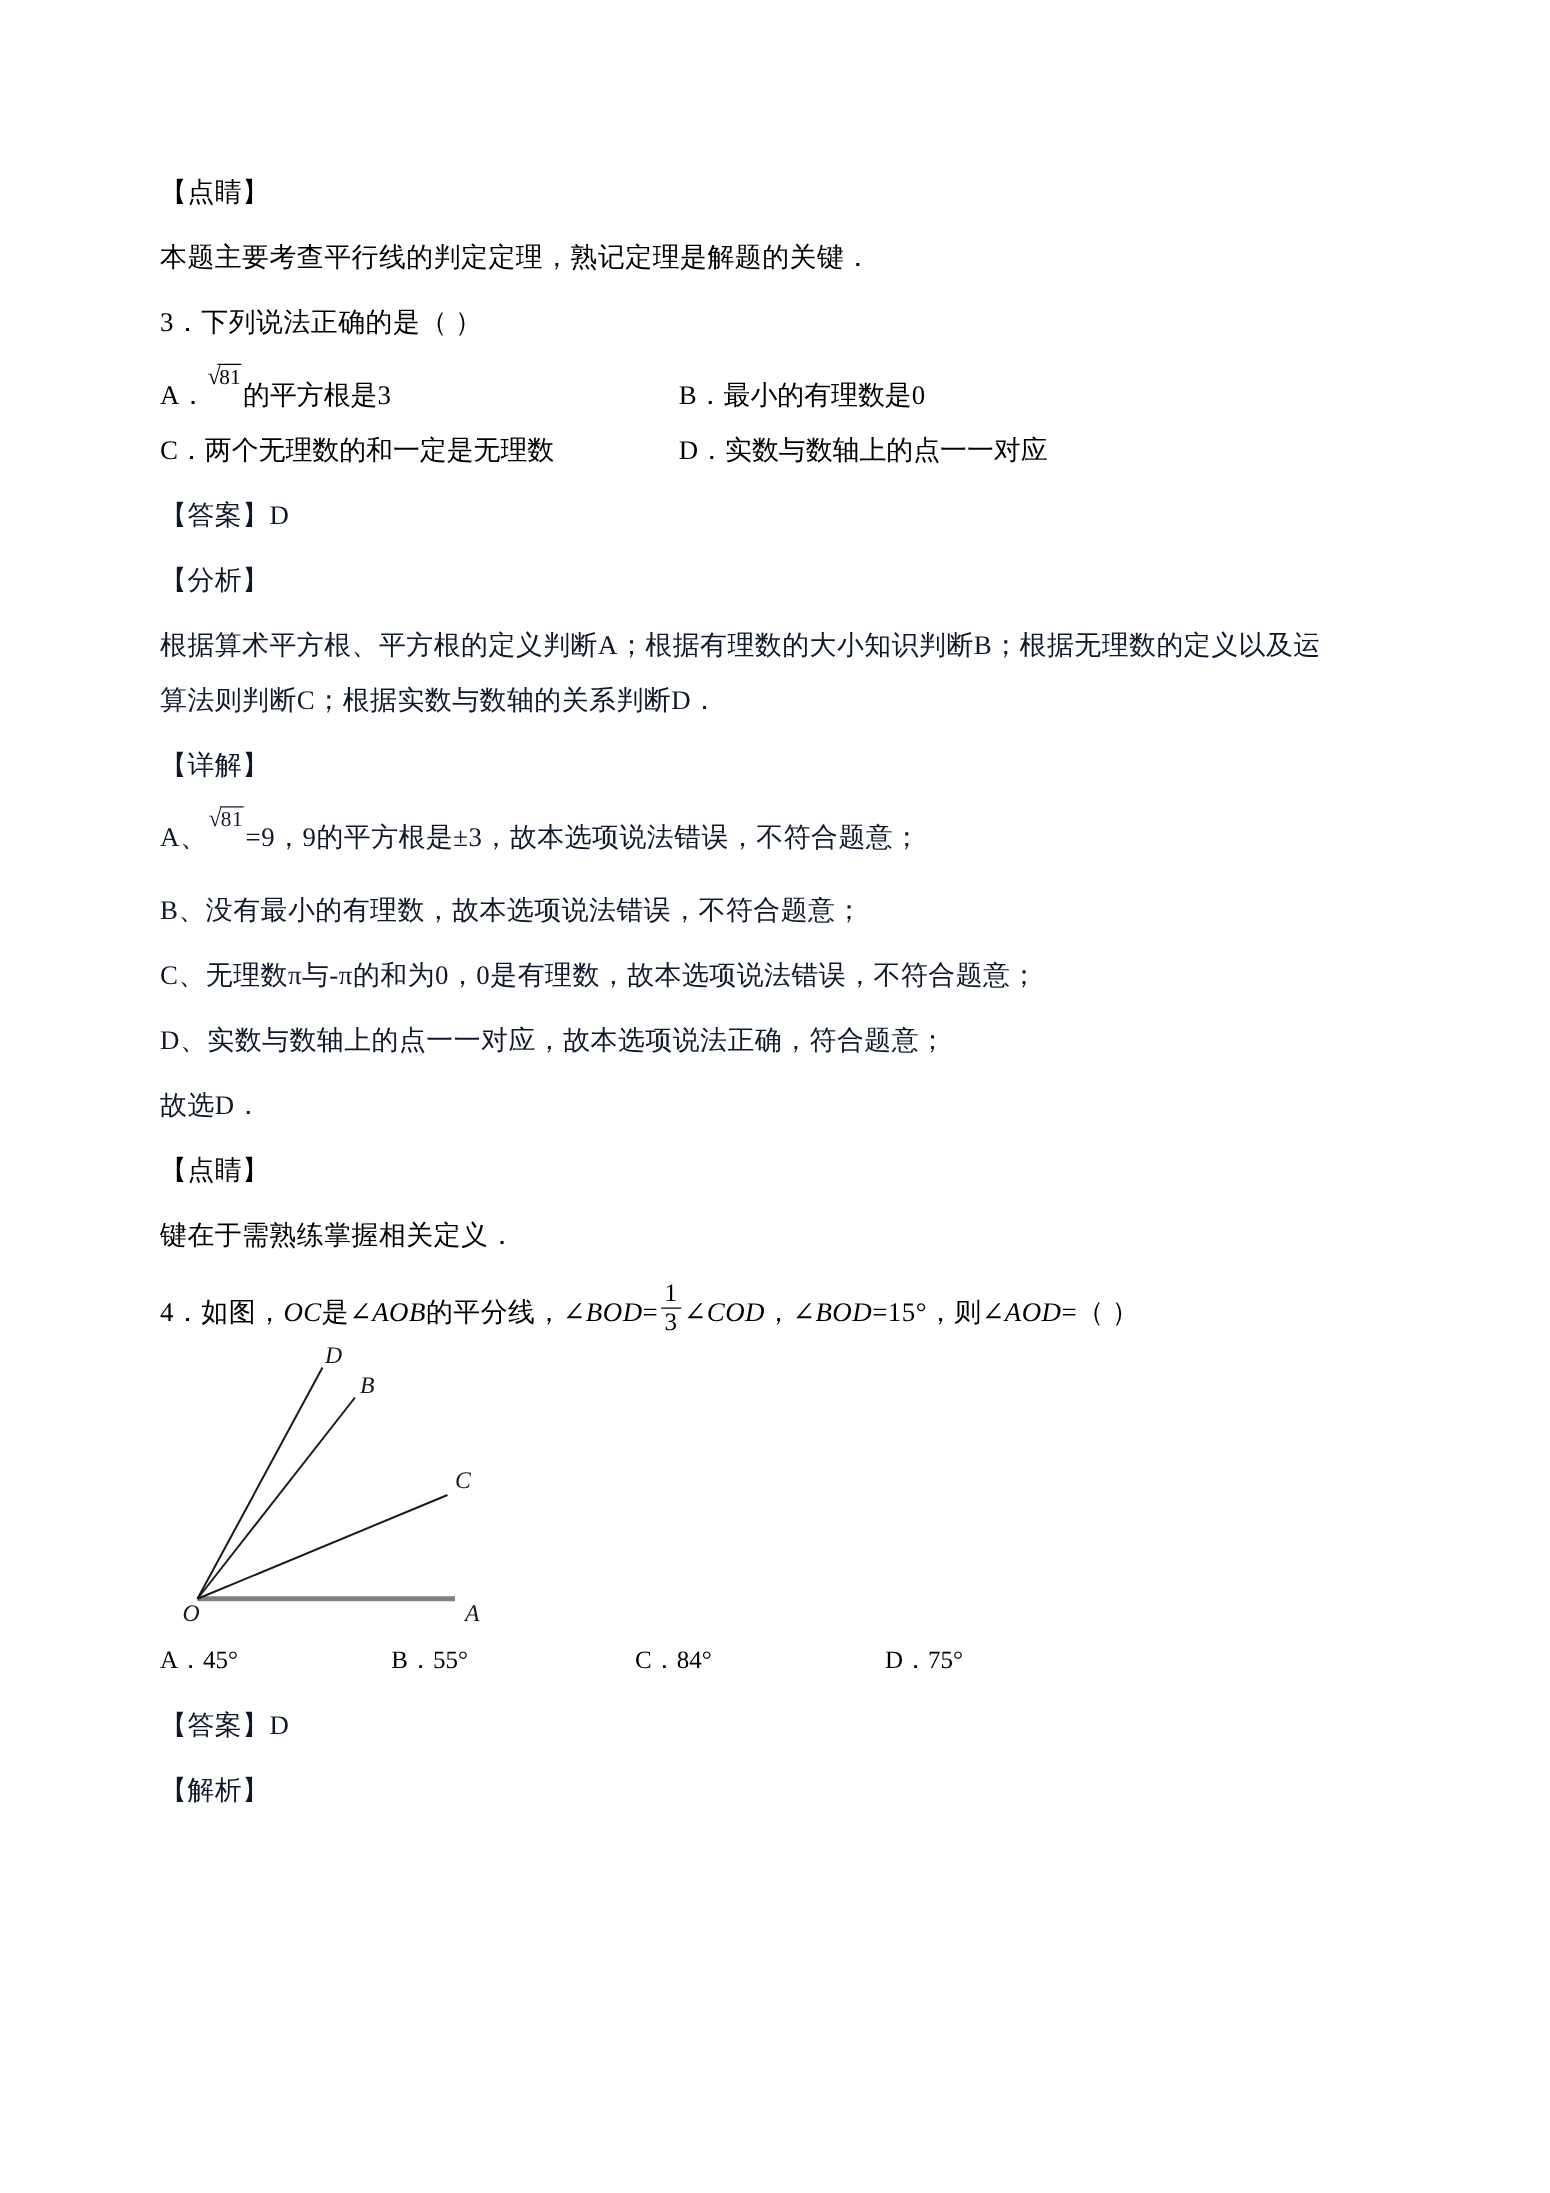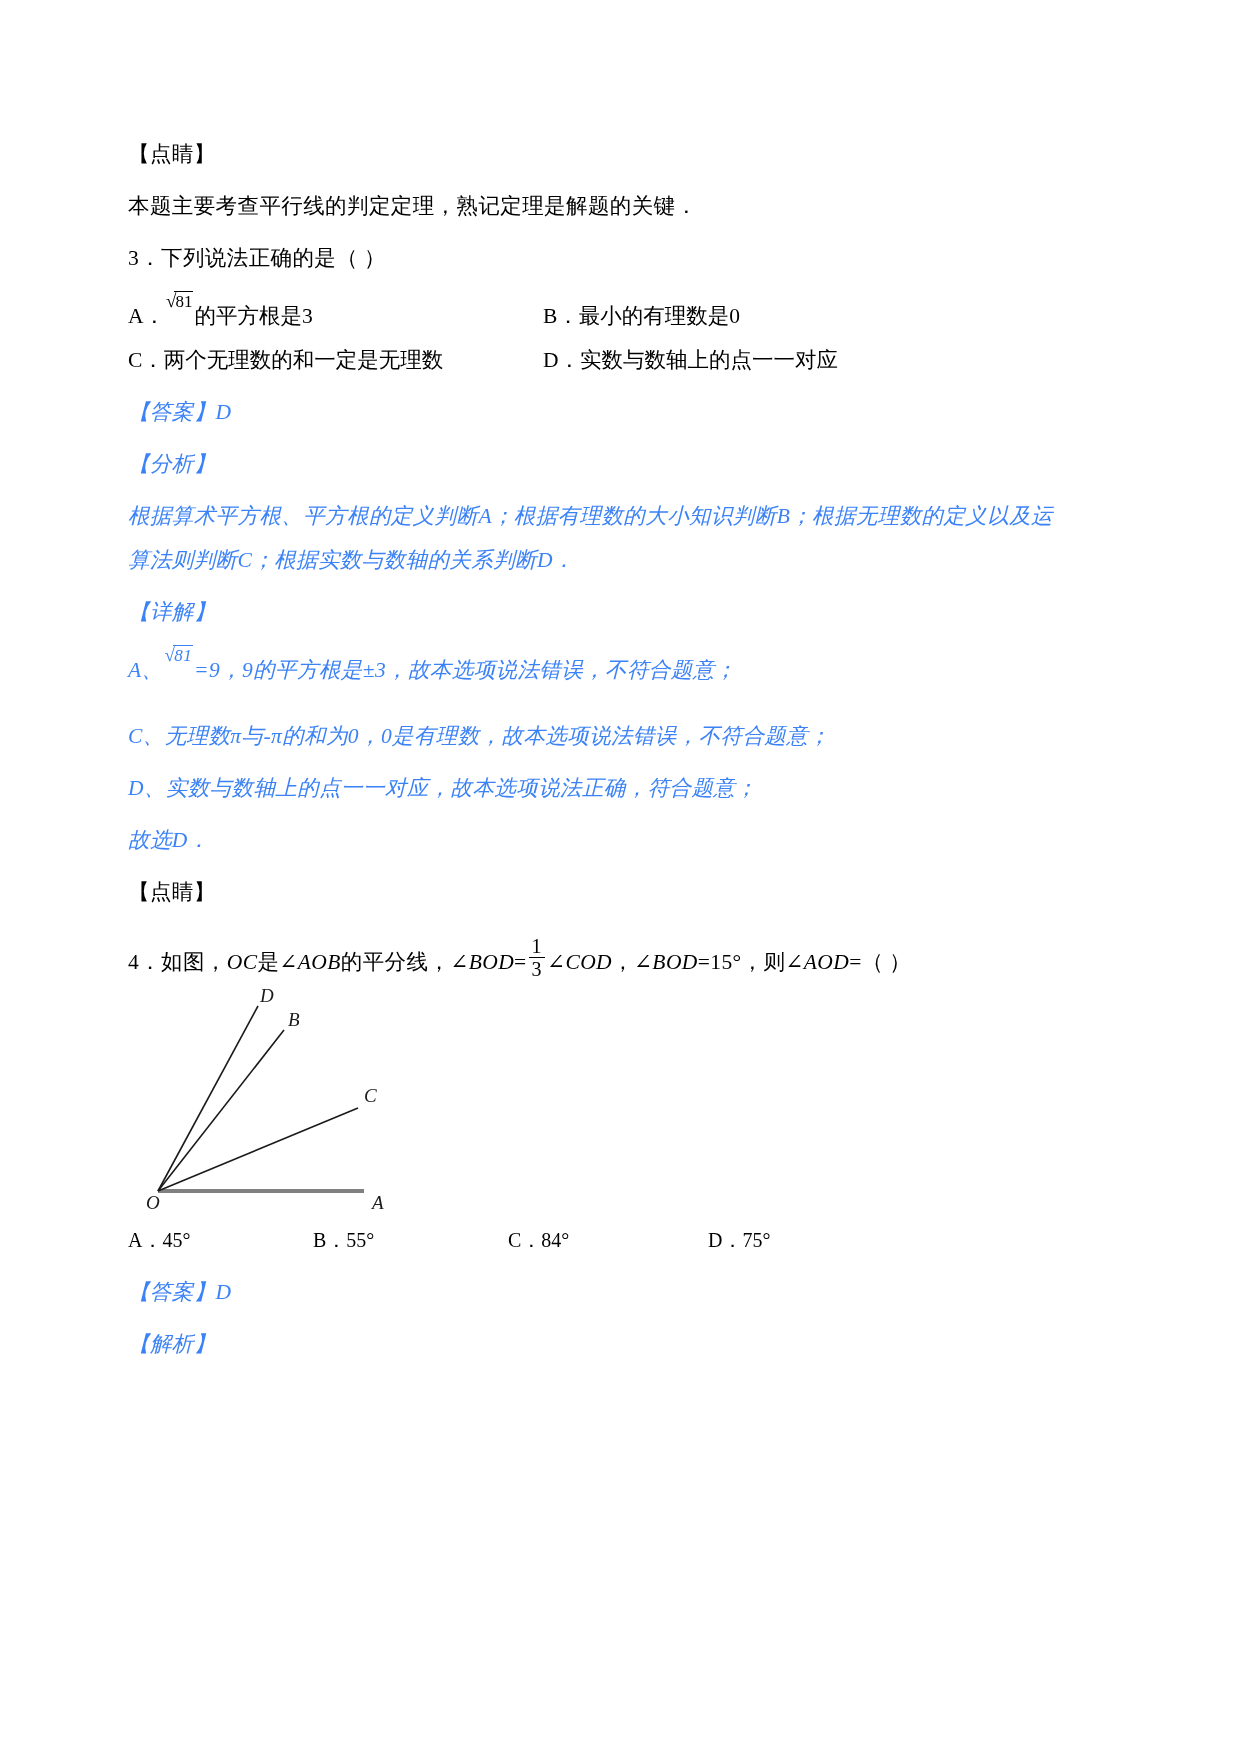--- a/index.html
+++ b/index.html
@@ -28,21 +28,21 @@
     width: 880px;
   }
   .line {
     font-size: 21.5px;
     line-height: 44px;
     letter-spacing: 0.4px;
     white-space: nowrap;
     margin: 0;
     padding: 0;
   }
-  .red { color: #3b82f6; font-style: italic; }
+  .red { color: #0f172a; }
   .black { color: #000000; }
   .gap-sm { height: 8px; }
   .gap-md { height: 14px; }
 
   
   .sqrt {
     display: inline-block;
     position: relative;
     font-family: "Liberation Serif", serif;
     font-size: 17px;
@@ -142,29 +142,31 @@
     <div class="line red">【分析】</div>
     <div class="gap-sm"></div>
     <div class="line red">根据算术平方根、平方根的定义判断A；根据有理数的大小知识判断B；根据无理数的定义以及运</div>
     <div class="line red">算法则判断C；根据实数与数轴的关系判断D．</div>
     <div class="gap-sm"></div>
     <div class="line red">【详解】</div>
     <div class="gap-md"></div>
 
     <div class="line red"><span>A、</span><span class="sqrt raised"><span class="radsym">√</span><span class="rad">81</span></span><span>=9，9的平方根是±3，故本选项说法错误，不符合题意；</span></div>
     <div class="gap-md"></div>
+    <div class="line red">B、没有最小的有理数，故本选项说法错误，不符合题意；</div>
     <div class="gap-sm"></div>
     <div class="line red">C、无理数π与-π的和为0，0是有理数，故本选项说法错误，不符合题意；</div>
     <div class="gap-sm"></div>
     <div class="line red">D、实数与数轴上的点一一对应，故本选项说法正确，符合题意；</div>
     <div class="gap-sm"></div>
     <div class="line red">故选D．</div>
     <div class="gap-sm"></div>
     <div class="line black">【点睛】</div>
     <div class="gap-sm"></div>
+    <div class="line black">键在于需熟练掌握相关定义．</div>
 
     <div class="gap-md"></div>
 
     <div class="line black" style="line-height:52px;">
       <span>4．如图，</span><span class="ital">OC</span><span>是∠</span><span class="ital">AOB</span><span>的平分线，∠</span><span class="ital">BOD</span><span>=</span><span class="frac"><span class="num">1</span><span class="den">3</span></span><span>∠</span><span class="ital">COD</span><span>，∠</span><span class="ital">BOD</span><span>=15°，则∠</span><span class="ital">AOD</span><span>=（       ）</span>
     </div>
 
     <div class="figure">
       <svg width="330" height="230" viewBox="0 0 330 230">
 

